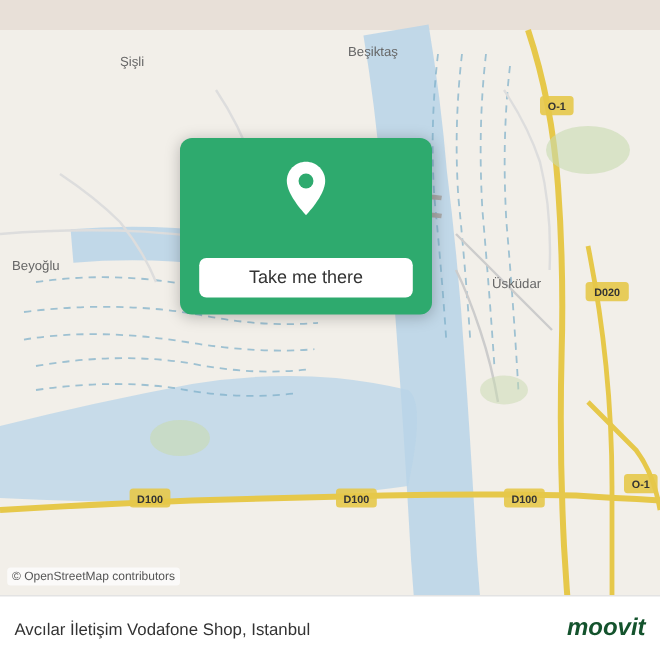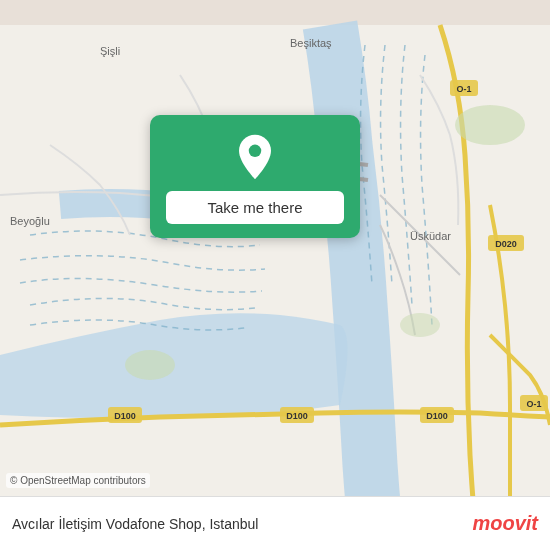--- a/index.html
+++ b/index.html
@@ -27,20 +27,21 @@
       left: 150px;
       width: 210px;
       background: #2eaa6e;
       border-radius: 10px;
       display: flex;
       flex-direction: column;
       align-items: center;
       padding: 18px 16px 14px 16px;
       box-shadow: 0 2px 12px rgba(0,0,0,0.25);
       z-index: 10;
+      gap: 24px;
     }
 
     .pin-icon {
       width: 48px;
       height: 48px;
       margin-bottom: 10px;
     }
 
     #take-me-there-btn {
       background: white;
@@ -80,21 +81,21 @@
 
     #moovit-logo {
       display: flex;
       align-items: center;
       gap: 4px;
     }
 
     .moovit-text {
       font-size: 20px;
       font-weight: 700;
-      color: #ef4444;
+      color: #14532d;
       font-style: italic;
     }
 
     
     #attribution {
       position: absolute;
       bottom: 62px;
       left: 6px;
       font-size: 10px;
       color: #555;

